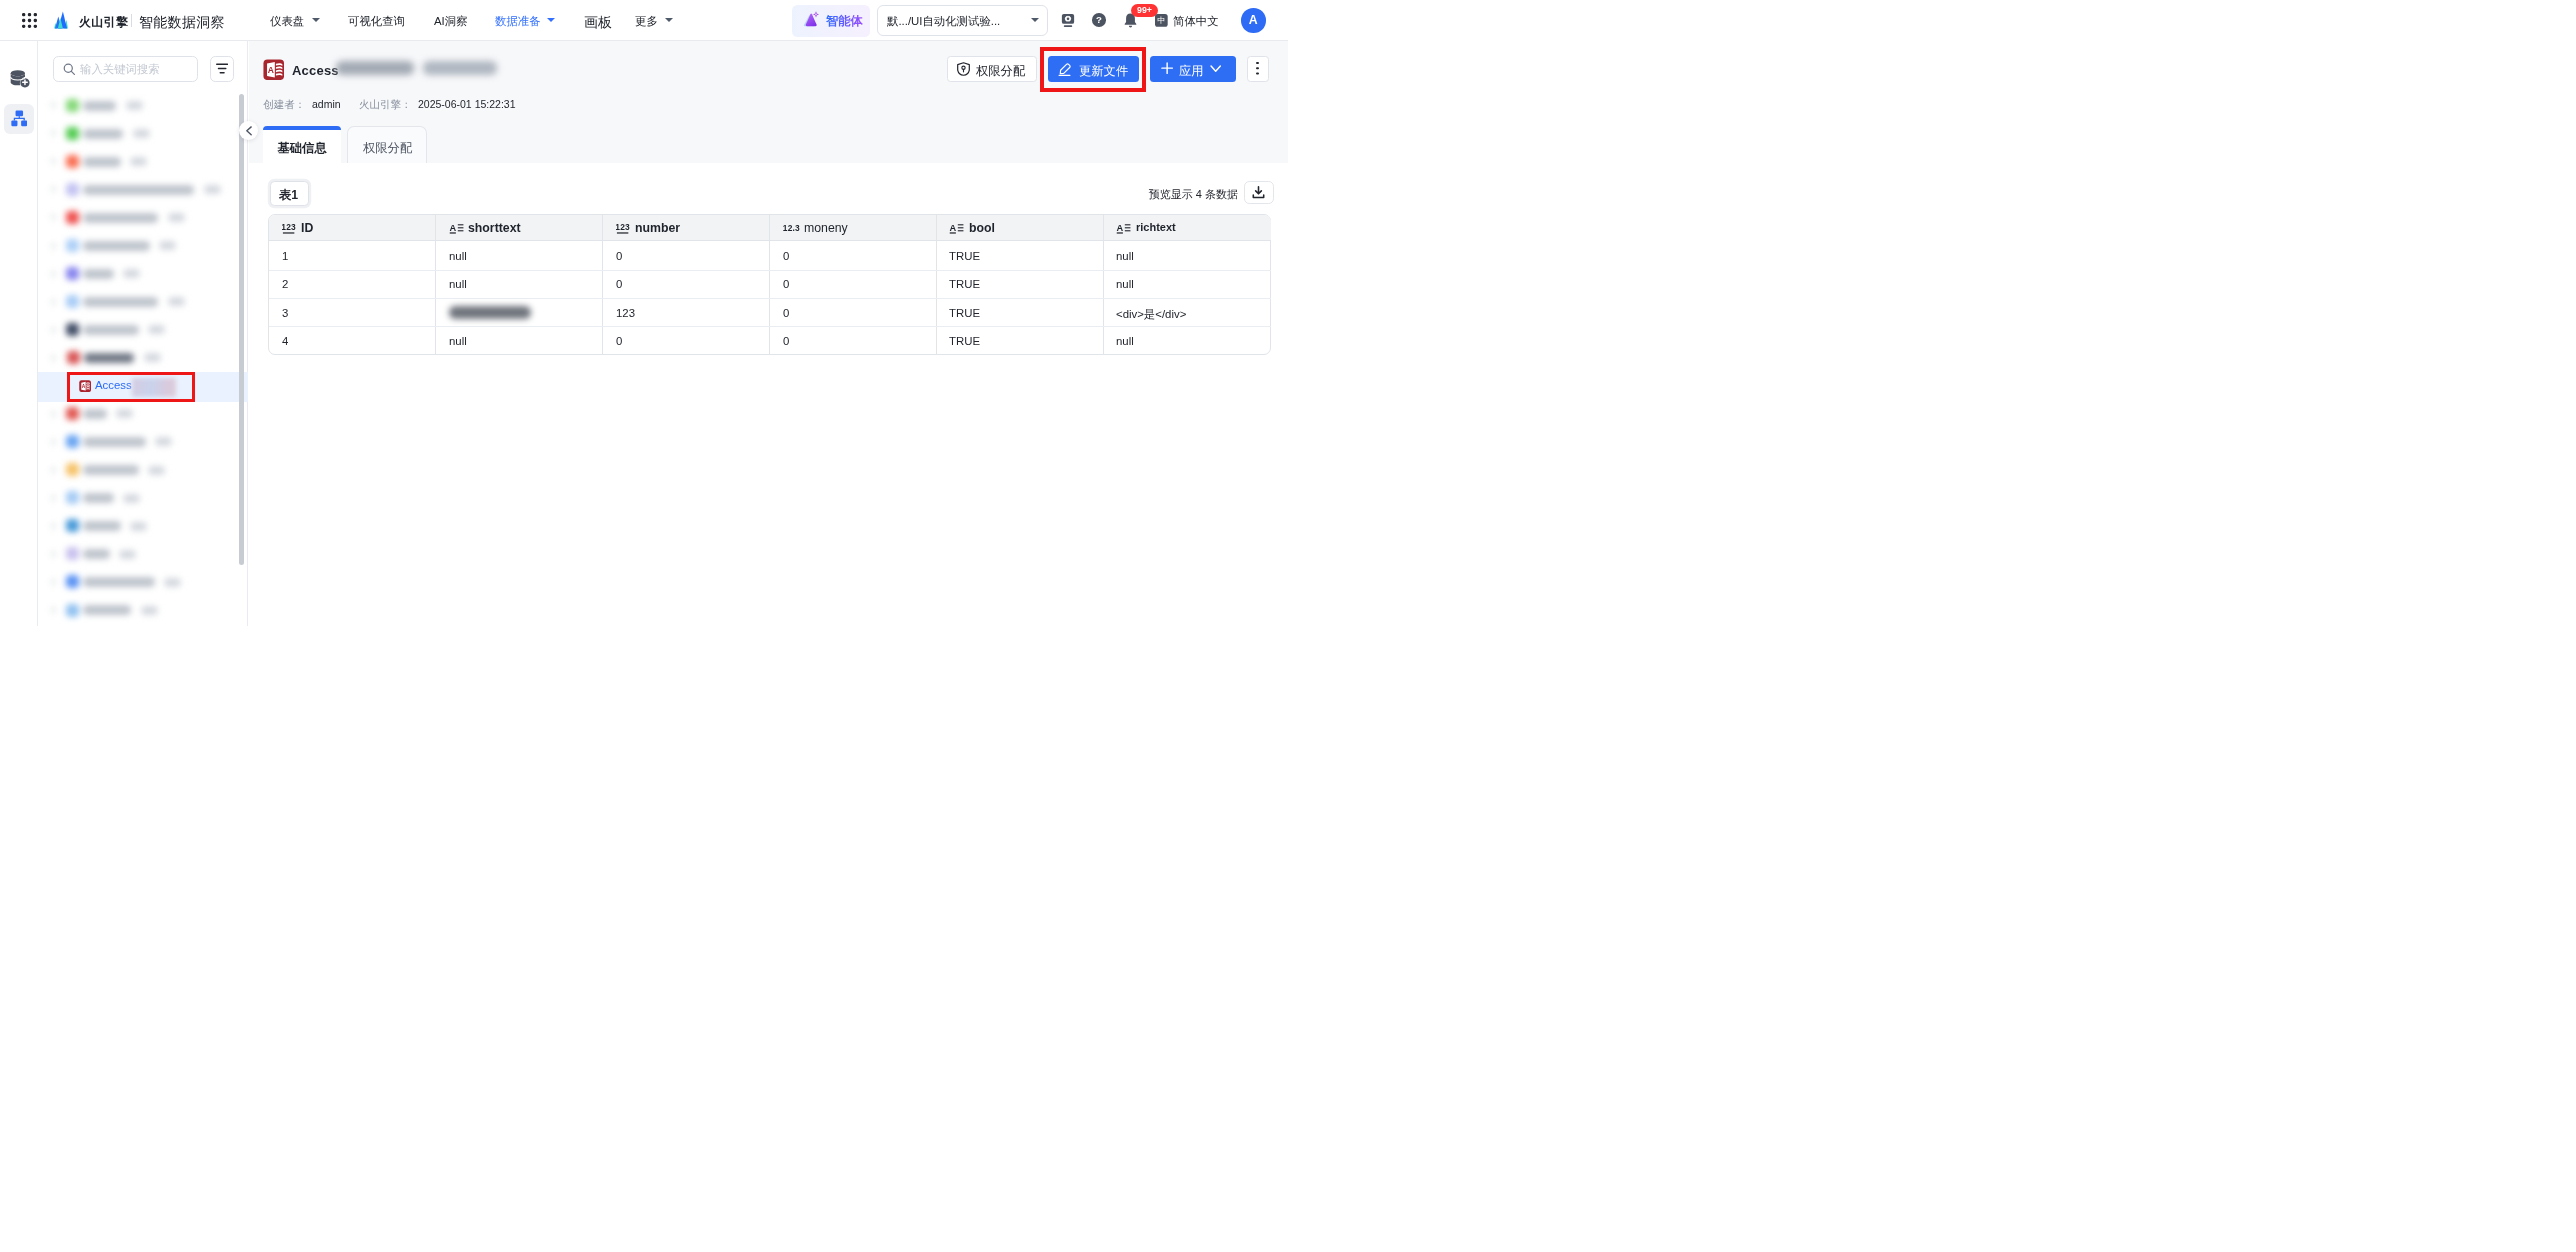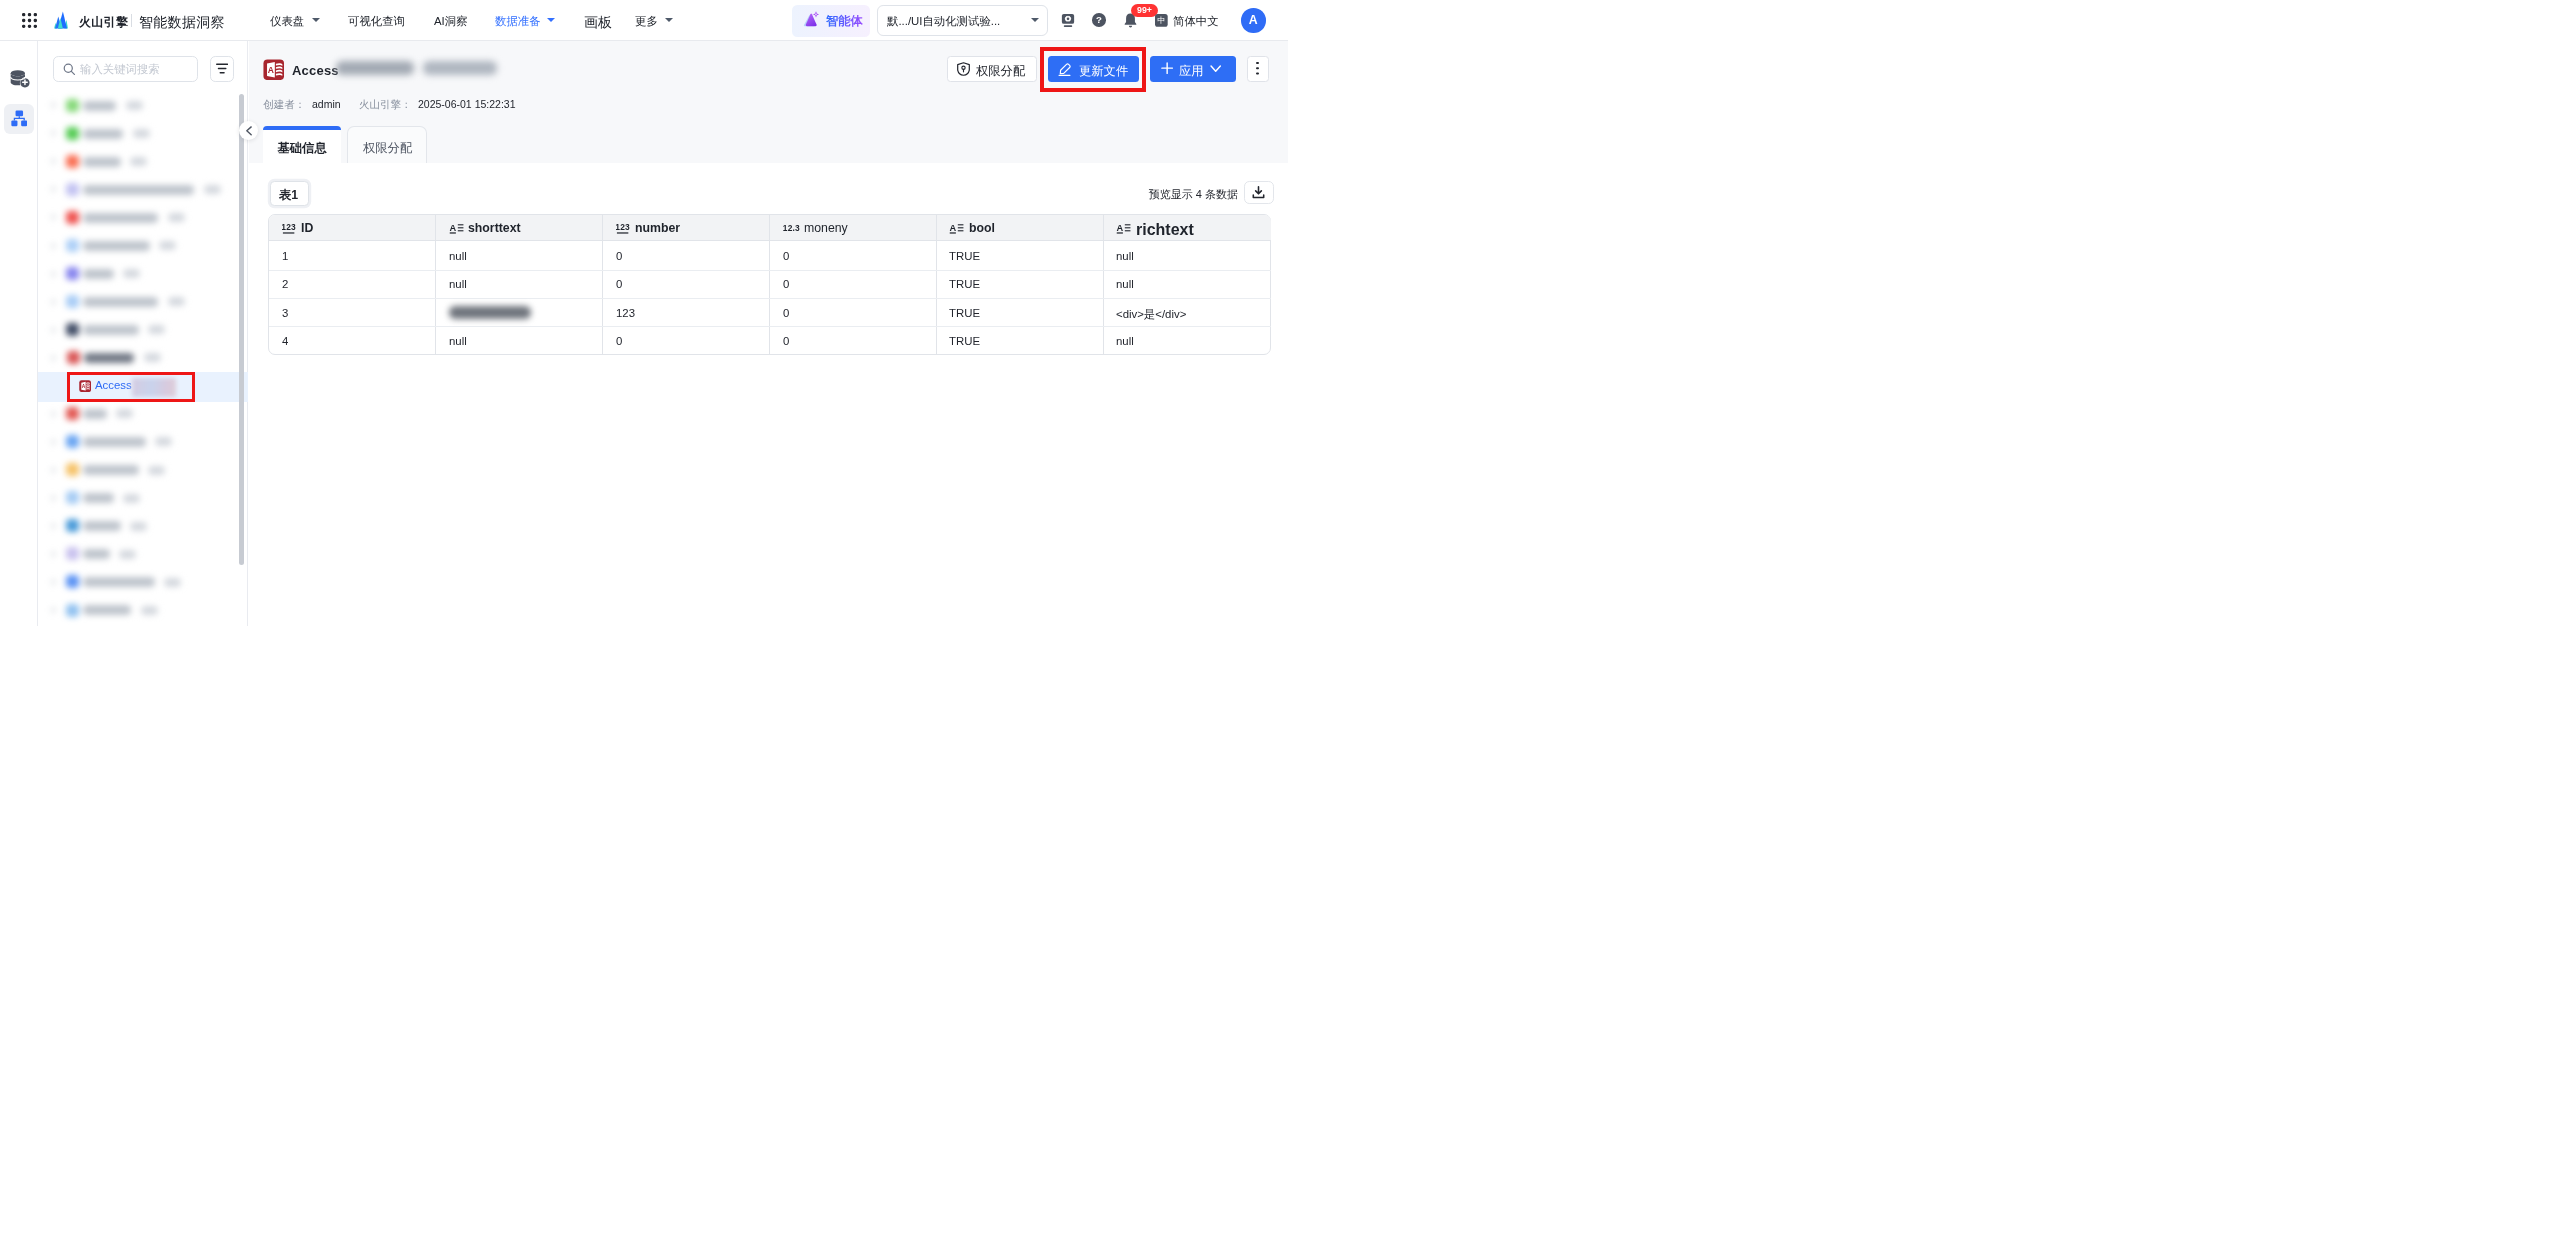--- a/index.html
+++ b/index.html
@@ -401,21 +401,21 @@
       <line x1="10" y1="10" x2="16.4" y2="10" stroke="#1f232b" stroke-width="1.25"></line>
     </svg>
   <div class="abs" style="left:720px;top:58px;font-size:12.3px;font-weight:bold;color:#1f232b">bool</div>
   <svg class="abs" style="left:867px;top:59px" width="15" height="12.3" viewBox="0 0 17 14">
       <text x="4.2" y="10" font-size="10.5" font-weight="bold" fill="#1f232b" text-anchor="middle" font-family="Liberation Sans">A</text>
       <line x1="0.8" y1="12.5" x2="7.8" y2="12.5" stroke="#1f232b" stroke-width="1.4"></line>
       <line x1="10" y1="3.2" x2="16.4" y2="3.2" stroke="#1f232b" stroke-width="1.25"></line>
       <line x1="10" y1="6.6" x2="16.4" y2="6.6" stroke="#1f232b" stroke-width="1.25"></line>
       <line x1="10" y1="10" x2="16.4" y2="10" stroke="#1f232b" stroke-width="1.25"></line>
     </svg>
-  <div class="abs" style="left:887px;top:58px;font-size:16px;font-weight:bold;color:#1f232b">richtext</div>
+  <div class="abs" style="left:887px;top:58px;font-size:11px;font-weight:bold;color:#1f232b">richtext</div>
   <div class="abs" style="left:33px;top:87px;font-size:11.4px;color:#23262e">1</div>
   <div class="abs" style="left:200px;top:87px;font-size:11.4px;color:#23262e">null</div>
   <div class="abs" style="left:367px;top:87px;font-size:11.4px;color:#23262e">0</div>
   <div class="abs" style="left:534px;top:87px;font-size:11.4px;color:#23262e">0</div>
   <div class="abs" style="left:700px;top:87px;font-size:11.4px;color:#23262e">TRUE</div>
   <div class="abs" style="left:867px;top:87px;font-size:11.4px;color:#23262e">null</div>
   <div class="abs" style="left:33px;top:115px;font-size:11.4px;color:#23262e">2</div>
   <div class="abs" style="left:200px;top:115px;font-size:11.4px;color:#23262e">null</div>
   <div class="abs" style="left:367px;top:115px;font-size:11.4px;color:#23262e">0</div>
   <div class="abs" style="left:534px;top:115px;font-size:11.4px;color:#23262e">0</div>

